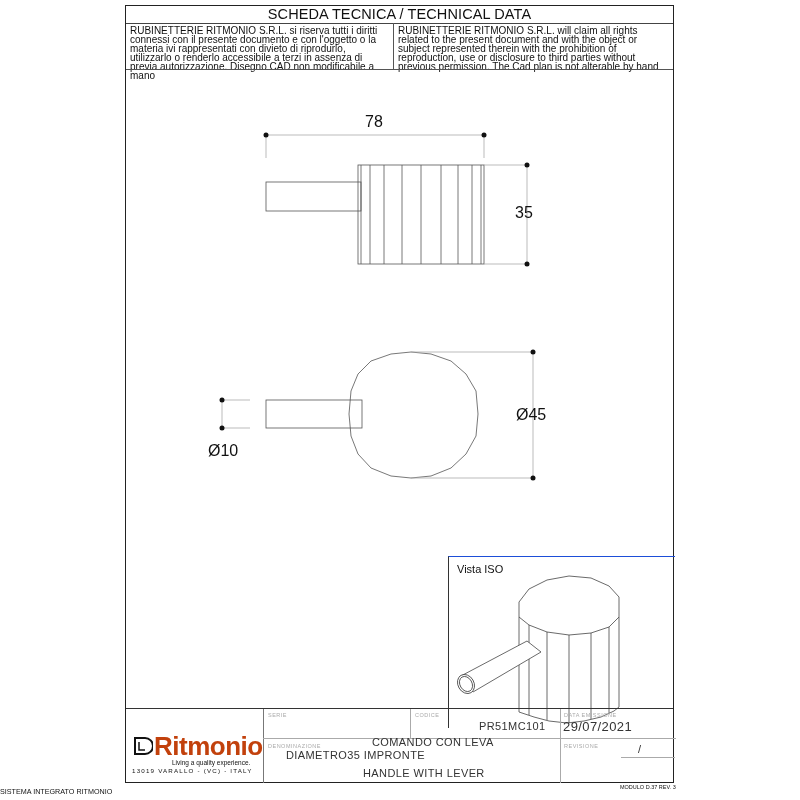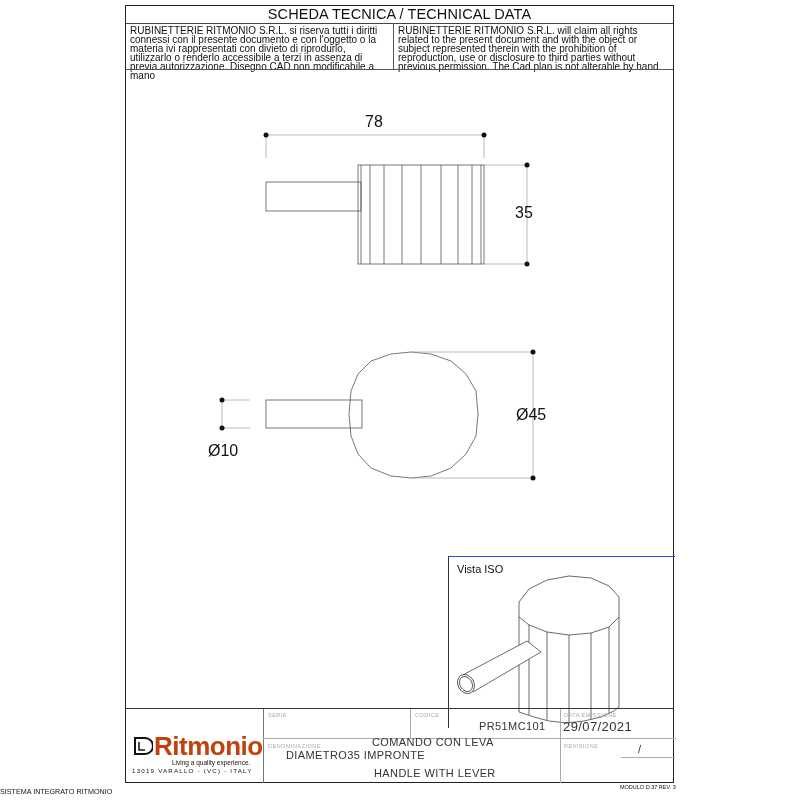--- a/index.html
+++ b/index.html
@@ -120,21 +120,21 @@
     <div class="tb-val" style="left:160px;top:11px;margin-top:29px;">DIAMETRO35  IMPRONTE</div>
 
     <div class="tb-small" style="left:289px;top:3px;">CODICE</div>
     <div class="tb-val" style="left:353px;top:11px;">PR51MC101</div>
 
     <div class="tb-small" style="left:438px;top:3px;">DATA  EMISSIONE</div>
     <div class="tb-val" style="left:437px;top:10px;font-size:13px;">29/07/2021</div>
 
     <div class="tb-small" style="left:142px;top:34px;">DENOMINAZIONE</div>
     <div class="tb-val" style="left:246px;top:27px;">COMANDO  CON  LEVA</div>
-    <div class="tb-val" style="left:248px;top:58px;">HANDLE  WITH  LEVER</div>
+    <div class="tb-val" style="left:237px;top:58px;">HANDLE  WITH  LEVER</div>
 
     <div class="tb-small" style="left:438px;top:34px;">REVISIONE</div>
     <div class="tb-val" style="left:512px;top:34px;">/</div>
     <div class="tb-cell" style="left:495px;top:48px;width:54px;border-top:1px solid #aaa;"></div>
   </div>
 </div>
 
 <div class="footer-center">SISTEMA INTEGRATO RITMONIO</div>
 <div class="footer-right">MODULO D.37 REV. 3</div>
 

